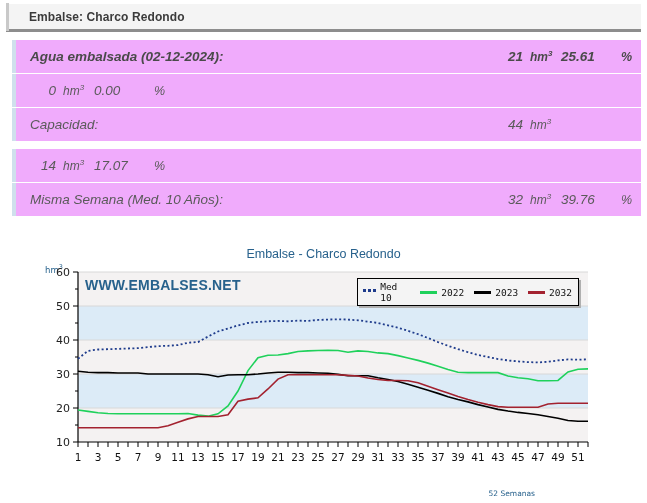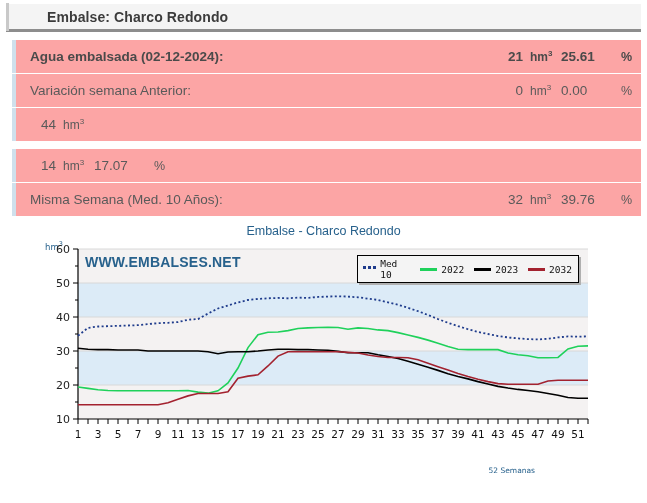--- a/index.html
+++ b/index.html
@@ -26,38 +26,39 @@
     box-sizing: border-box;
   }
   #page-header .hdr-accent {
     width: 3px;
     height: 28px;
     background: #c9c9c9;
     margin-right: 0px;
     flex: 0 0 auto;
   }
   #page-header .hdr-title {
-    font-size: 14px;
+    font-size: 12px;
     font-weight: bold;
     color: #3b3b3b;
-    padding-left: 38px;
+    padding-left: 20px;
     letter-spacing: 0.1px;
   }
 
   
   #data-table {
     margin: 8px 6px 0 12px;
   }
   .data-row {
     display: flex;
     align-items: center;
     height: 34px;
-    background: #fca5a5;
+    background: #f0abfc;
     border-bottom: 1px solid #ffffff;
     box-sizing: border-box;
+    font-style: italic;
   }
   .data-row.spacer-above { margin-top: 7px; }
   .row-accent {
     width: 4px;
     align-self: stretch;
     background: #cfe0ec;
     flex: 0 0 auto;
   }
   .row-label {
     flex: 1 1 auto;
@@ -99,21 +100,21 @@
     text-align: left;
     padding-left: 6px;
     font-size: 12.5px;
     color: #5a5a5a;
     box-sizing: border-box;
   }
 
   
   #chart-area {
     position: relative;
-    margin-top: 4px;
+    margin-top: 27px;
     width: 579px;
     height: 258px;
   }
   #chart-title {
     position: absolute;
     top: 3px;
     left: 0;
     width: 647px;
     text-align: center;
     font-size: 12.5px;
@@ -190,28 +191,28 @@
     <div class="data-row bold">
       <div class="row-accent"></div>
       <div class="row-label">Agua embalsada (02-12-2024):</div>
       <div class="row-value">21</div>
       <div class="row-unit">hm<sup>3</sup></div>
       <div class="row-pct">25.61</div>
       <div class="row-pctsym">%</div>
     </div>
     <div class="data-row">
       <div class="row-accent"></div>
-      <div class="row-label">Variación semana Anterior:</div>
       <div class="row-value">0</div>
       <div class="row-unit">hm<sup>3</sup></div>
       <div class="row-pct">0.00</div>
       <div class="row-pctsym">%</div>
     </div>
     <div class="data-row">
       <div class="row-accent"></div>
+      <div class="row-label">Capacidad:</div>
       <div class="row-value">44</div>
       <div class="row-unit">hm<sup>3</sup></div>
       <div class="row-pct"></div>
       <div class="row-pctsym"></div>
     </div>
     <div class="data-row spacer-above">
       <div class="row-accent"></div>
       <div class="row-value">14</div>
       <div class="row-unit">hm<sup>3</sup></div>
       <div class="row-pct">17.07</div>

